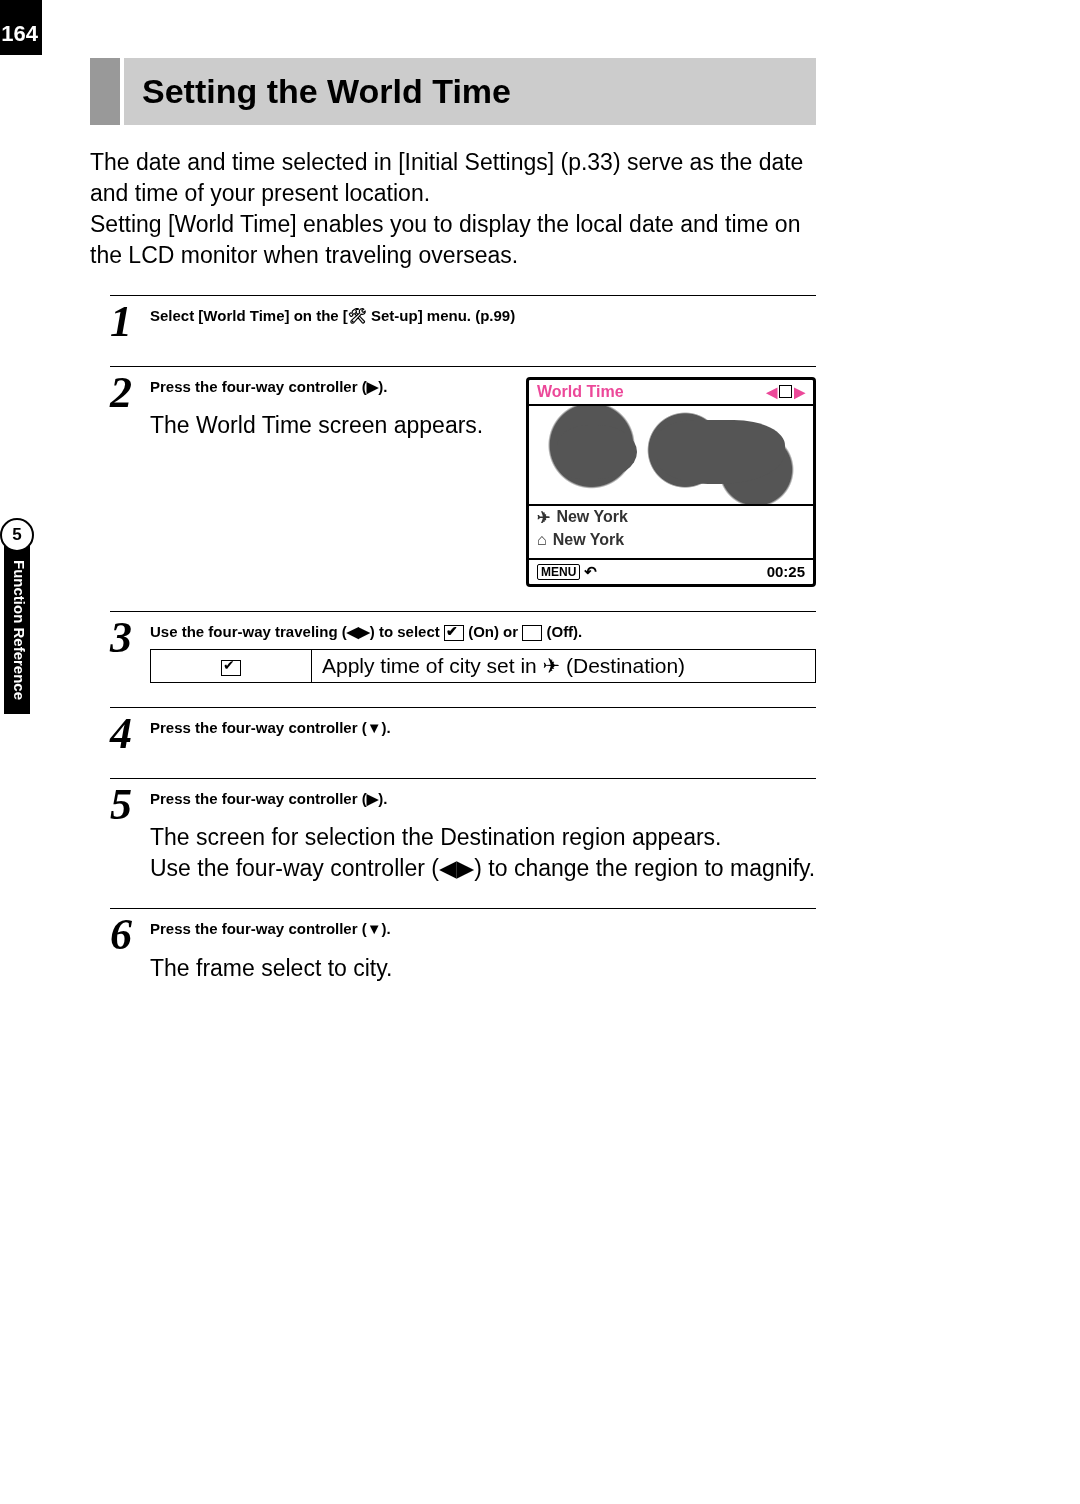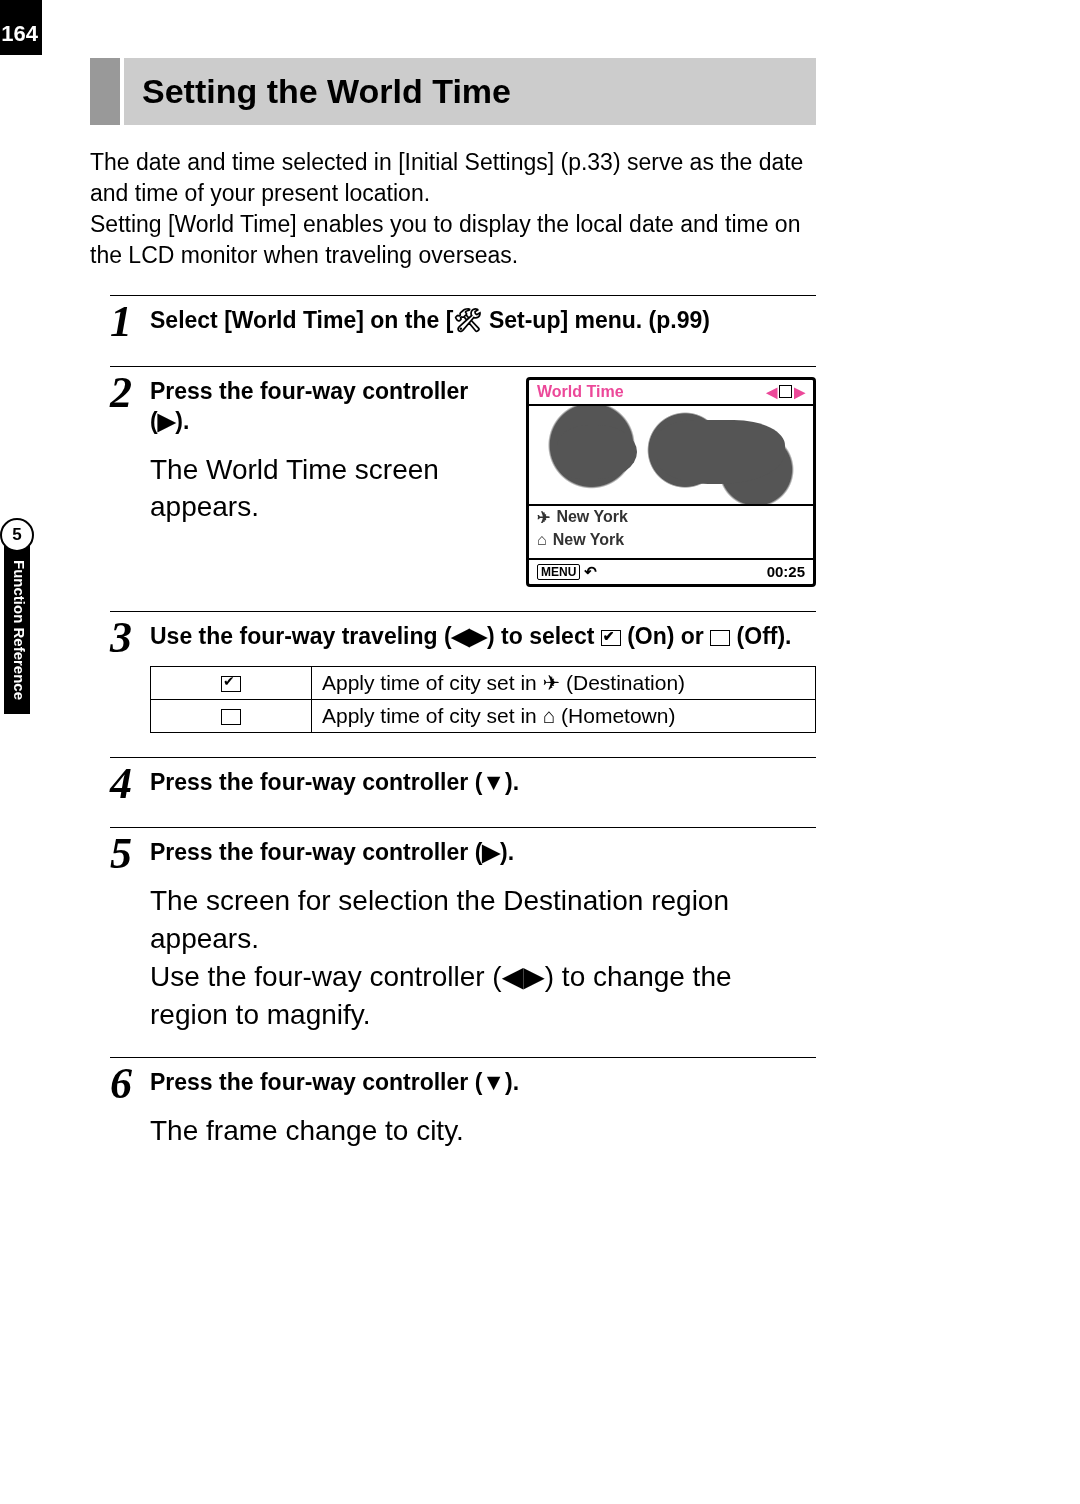--- a/index.html
+++ b/index.html
@@ -74,26 +74,26 @@
     width: 40px;
     line-height: 0.9;
     margin-top: -4px;
   }
   .step-body {
     flex: 1;
     font-size: 22px;
   }
   .step-title {
     font-weight: bold;
-    font-size: 23px;
+    font-size: 15px;
     line-height: 1.3;
   }
   .step-desc {
     margin-top: 14px;
-    font-size: 28px;
+    font-size: 23px;
     line-height: 1.35;
   }
   .step-with-fig {
     display: flex;
     gap: 18px;
   }
   .step-with-fig .step-text {
     flex: 1;
   }
   
@@ -165,21 +165,21 @@
     font-size: 12px;
     border-radius: 2px;
   }
   .lcd-footer .time {
     margin-left: auto;
   }
   
   table.opts {
     border-collapse: collapse;
     width: 100%;
-    margin-top: 14px;
+    margin-top: 8px;
     font-size: 21px;
   }
   table.opts td {
     border: 1.5px solid #000;
     padding: 4px 10px;
   }
   table.opts td:first-child {
     width: 140px;
     text-align: center;
   }
@@ -287,24 +287,20 @@
     <div class="step-body">
       <div class="step-title">
         <span>Use the four-way traveling (◀▶) to select </span><span class="g-check"></span><span> (On) or </span><span class="g-empty"></span><span> (Off).</span>
       </div>
       <table class="opts">
         <tbody>
             <tr>
           <td><span class="g-check"></span></td>
           <td>Apply time of city set in ✈ (Destination)</td>
         </tr>
-        <tr>
-          <td><span class="g-empty"></span></td>
-          <td>Apply time of city set in ⌂ (Hometown)</td>
-        </tr>
       </tbody>
         </table>
     </div>
   </div>
 
   <div class="step">
     <div class="step-num">4</div>
     <div class="step-body">
       <div class="step-title">Press the four-way controller (▼).</div>
     </div>
@@ -316,17 +312,17 @@
       <div class="step-title">Press the four-way controller (▶).</div>
       <div class="step-desc" style="white-space:pre-line">The screen for selection the Destination region appears.
 Use the four-way controller (◀▶) to change the region to magnify.</div>
     </div>
   </div>
 
   <div class="step">
     <div class="step-num">6</div>
     <div class="step-body">
       <div class="step-title">Press the four-way controller (▼).</div>
-      <div class="step-desc">The frame change to city.</div>
+      <div class="step-desc">The frame select to city.</div>
     </div>
   </div>
 
 </div>
 
 </body></html>

